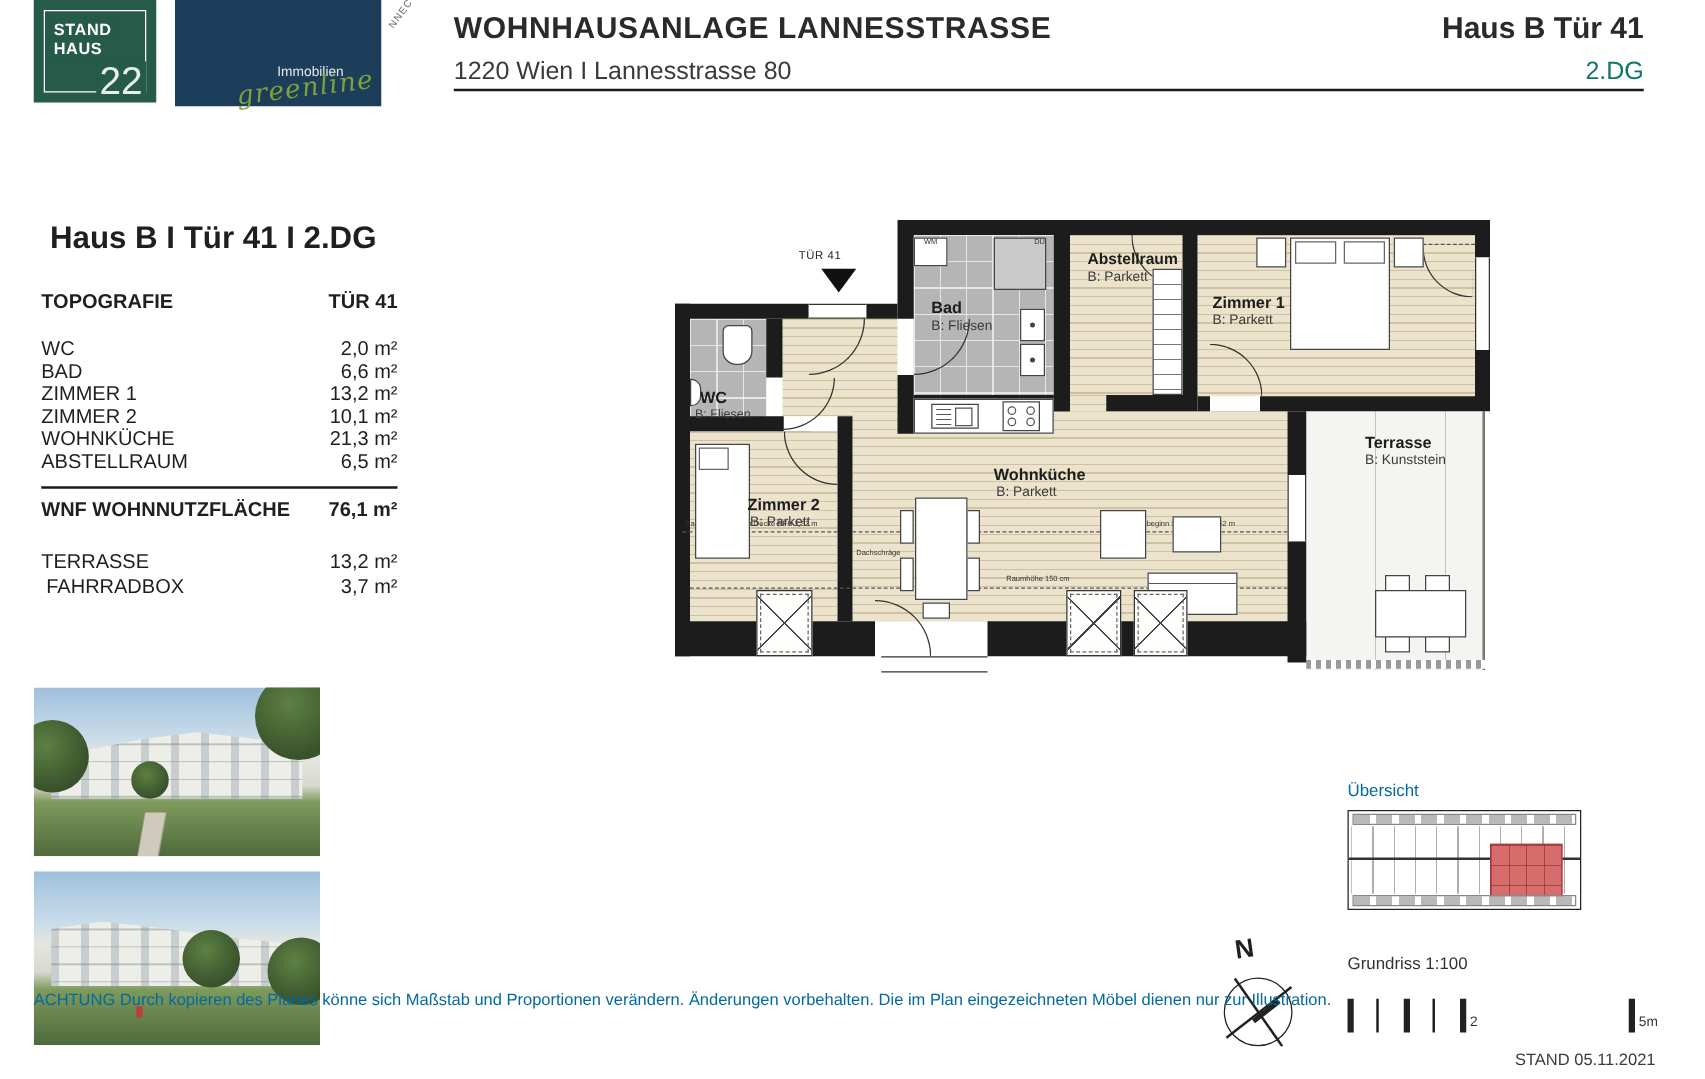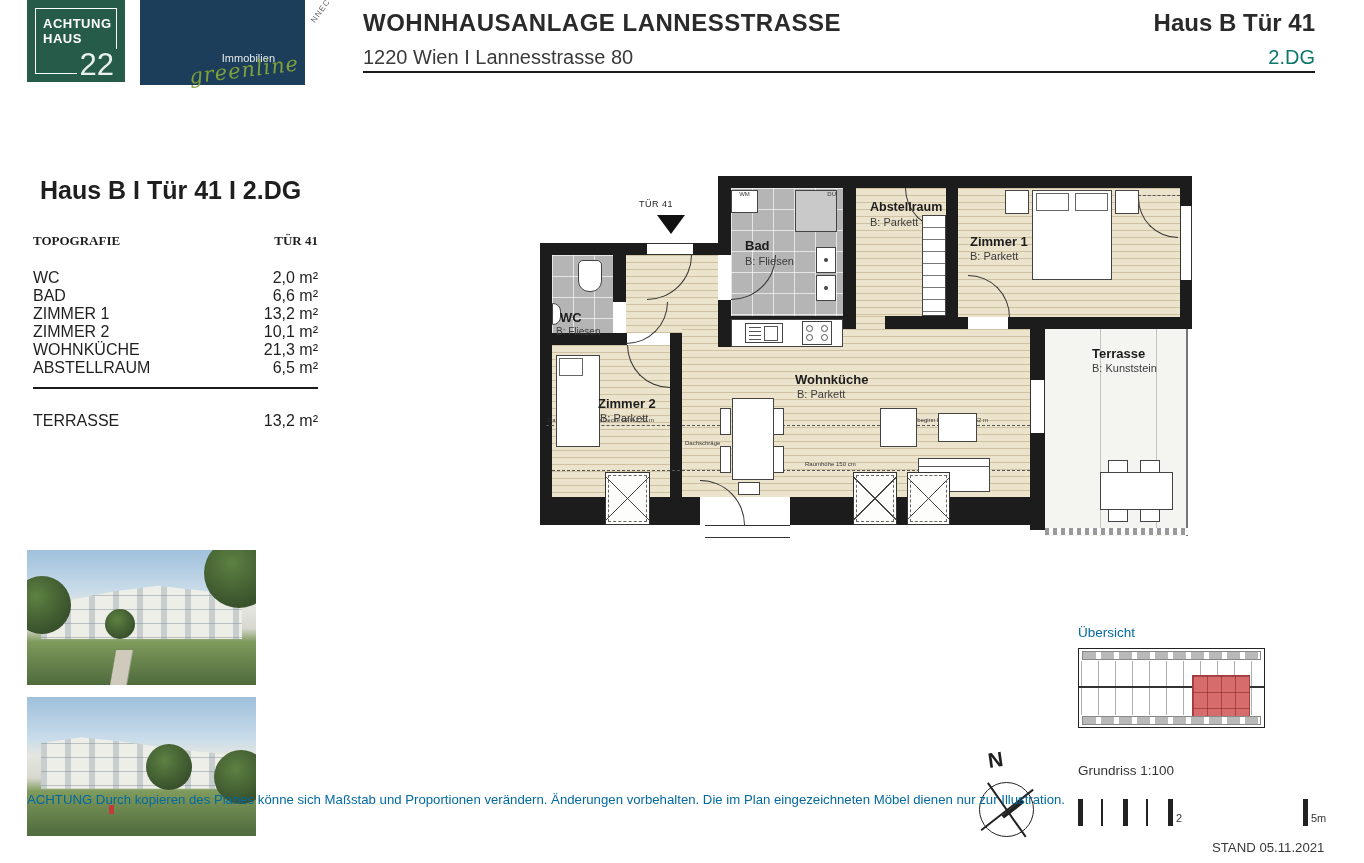--- a/index.html
+++ b/index.html
@@ -23,21 +23,21 @@
 
   #hdr-title { left:363px; top:9px; font-size:24px; font-weight:bold; color:#2a2a2a; letter-spacing:.5px; }
   #hdr-sub   { left:363px; top:46px; font-size:20px; color:#3a3a3a; }
   #hdr-unit  { right:49px; top:9px; font-size:24px; font-weight:bold; color:#2a2a2a; }
   #hdr-floor { right:49px; top:46px; font-size:20px; color:#0f766e; }
   #hdr-line  { left:363px; top:71px; width:952px; height:2px; background:#1a1a1a; }
 
   
   #panel-heading { left:40px; top:176px; font-size:25px; font-weight:bold; }
   #topo { left:33px; top:233px; width:285px; font-size:16px; }
-  #topo .hd { display:flex; justify-content:space-between; font-weight:bold; font-size:13px; margin-bottom:20px;font-family:Liberation Serif, serif; }
+  #topo .hd { display:flex; justify-content:space-between; font-weight:bold; font-size:16px; margin-bottom:20px; }
   #topo .row { display:flex; justify-content:space-between; line-height:18px; }
   #topo .sep { height:2px; background:#1a1a1a; margin:10px 0 9px 0; }
   #topo .tot { display:flex; justify-content:space-between; font-weight:bold; line-height:18px; }
   #topo .extras { margin-top:22px; }
   #topo .extras .row { line-height:20px; }
 
   
   .photo { left:27px; width:229px; overflow:hidden; }
   #photo1 { top:550px; height:135px; }
   #photo2 { top:697px; height:139px; }
@@ -104,21 +104,21 @@
 
   
   #disclaimer { left:27px; top:792px; font-size:13.2px; color:#0369a1; }
   #stand { left:1212px; top:840px; font-size:13.2px; color:#3a3a3a; }
 </style>
 </head>
 <body>
 
 <div class="abs" id="logo-garten">
   <div class="frame"></div>
-  <div class="l1">ACHTUNG</div>
+  <div class="l1">STAND</div>
   <div class="l2">HAUS</div>
   <div class="num">22</div>
 </div>
 <div class="abs" id="logo-sedlak">
   <div class="sub">Immobilien</div>
   <div class="script">greenline</div>
 </div>
 <div class="abs" id="stamp-frag">NNECT</div>
 
 <div class="abs" id="hdr-title">WOHNHAUSANLAGE LANNESSTRASSE</div>
@@ -151,24 +151,32 @@
     </div>
   <div class="row">
       <span>WOHNKÜCHE</span>
       <span>21,3 m²</span>
     </div>
   <div class="row">
       <span>ABSTELLRAUM</span>
       <span>6,5 m²</span>
     </div>
   <div class="sep"></div>
+  <div class="tot">
+      <span>WNF WOHNNUTZFLÄCHE</span>
+      <span>76,1 m²</span>
+    </div>
   <div class="extras">
     <div class="row">
         <span>TERRASSE</span>
         <span>13,2 m²</span>
+      </div>
+    <div class="row">
+        <span style="padding-left:4px">FAHRRADBOX</span>
+        <span>3,7 m²</span>
       </div>
   </div>
 </div>
 
 <div class="abs photo" id="photo1">
   <div class="base"></div>
   <div class="bldg"></div>
   <div class="path"></div>
   <div class="tree" style="left:-14px; top:26px; width:58px; height:58px;"></div>
   <div class="tree" style="right:-18px; top:-12px; width:70px; height:70px;"></div>

